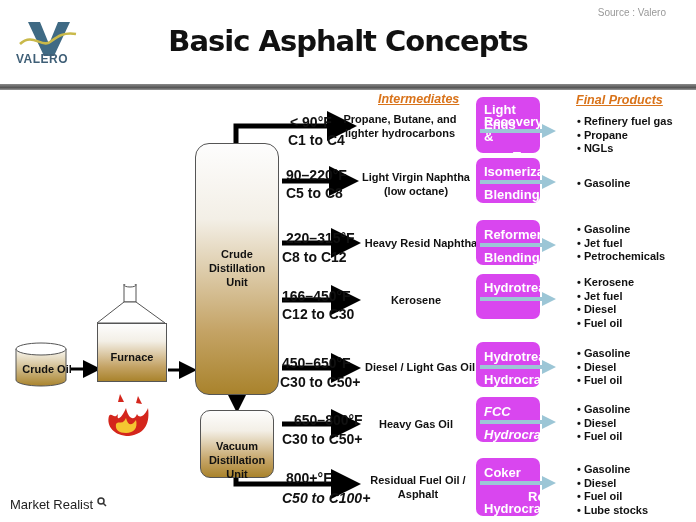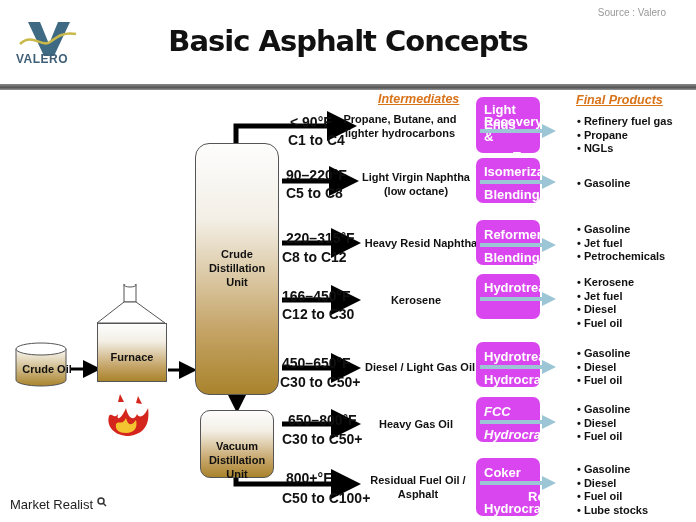--- a/index.html
+++ b/index.html
@@ -179,38 +179,38 @@
   <svg class="abs" style="left:4px; top:18px;" width="78" height="14">
       <path d="M0 5 L62 5 L62 0 L76 7 L62 14 L62 9 L0 9 Z" fill="#9cc6d6"></path>
     </svg>
 </div>
 <div class="abs plist" style="left:577px; top:347px;">
   <div>Gasoline</div>
   <div>Diesel</div>
   <div>Fuel oil</div>
 </div>
 
-<div class="abs temp" style="left:288px; top:412px;">650–800°F</div>
+<div class="abs temp" style="left:294px; top:412px;">650–800°F</div>
 <div class="abs temp" style="left:282px; top:431px;">C30 to C50+</div>
 <div class="abs interm" style="left:356px; top:417px;">Heavy Gas Oil</div>
 <div class="abs pbox" style="left:476px; top:397px; height:45px;font-style:italic;">
   <span class="t" style="top:7px;">FCC</span>
   <span class="t" style="top:30px;">Hydrocracker</span>
   <svg class="abs" style="left:4px; top:18px;" width="78" height="14">
       <path d="M0 5 L62 5 L62 0 L76 7 L62 14 L62 9 L0 9 Z" fill="#9cc6d6"></path>
     </svg>
 </div>
 <div class="abs plist" style="left:577px; top:403px;">
   <div>Gasoline</div>
   <div>Diesel</div>
   <div>Fuel oil</div>
 </div>
 
 <div class="abs temp" style="left:286px; top:470px;">800+°F</div>
-<div class="abs temp" style="left:282px; top:490px;">C50 to C100+</div>
+<div class="abs temp" style="left:282px; top:490px;font-style:italic;">C50 to C100+</div>
 <div class="abs interm" style="left:358px; top:473px; width:120px;">Residual Fuel Oil / Asphalt</div>
 <div class="abs pbox" style="left:476px; top:458px; height:58px;">
   <span class="t" style="top:7px;">Coker</span>
   <span class="t" style="top:31px;margin-left:44px;">Resid</span>
   <span class="t" style="top:43px;">Hydrocracker</span>
   <svg class="abs" style="left:4px; top:18px;" width="78" height="14">
       <path d="M0 5 L62 5 L62 0 L76 7 L62 14 L62 9 L0 9 Z" fill="#9cc6d6"></path>
     </svg>
 </div>
 <div class="abs plist" style="left:577px; top:463px;">

